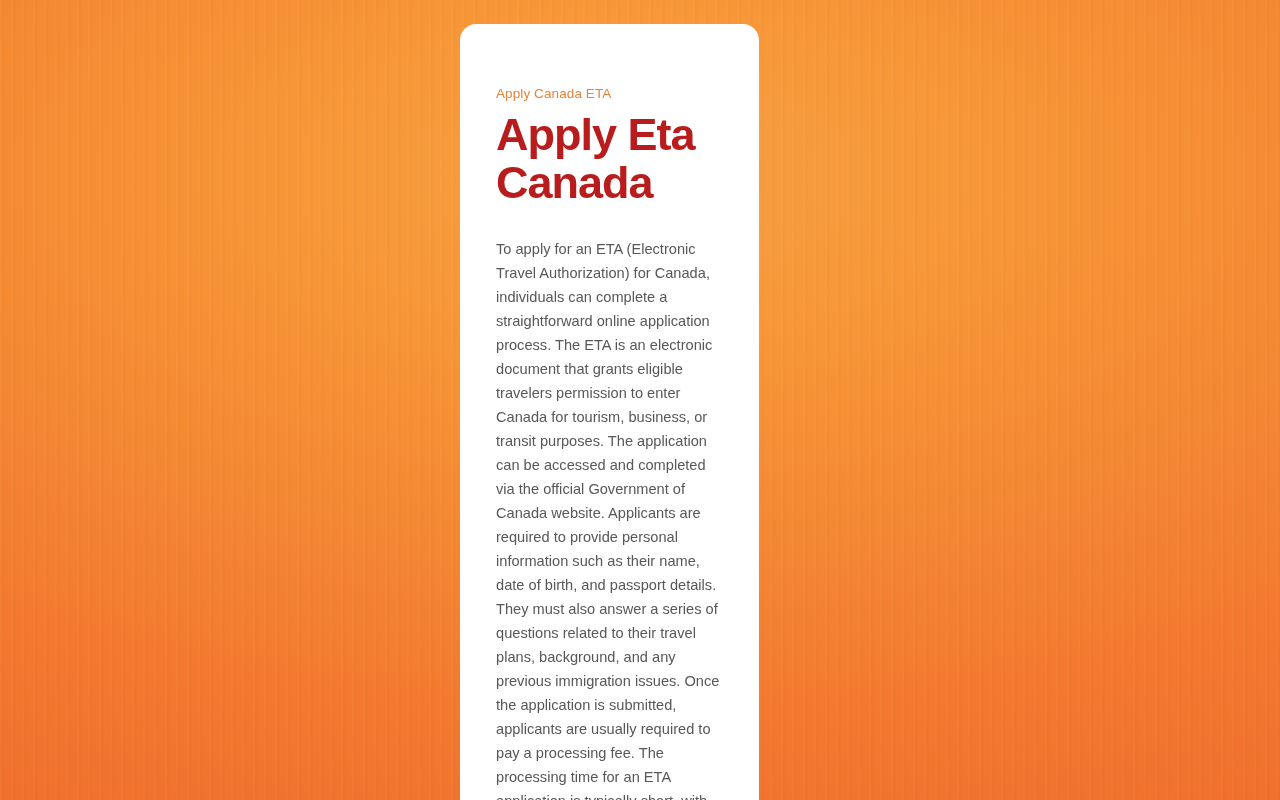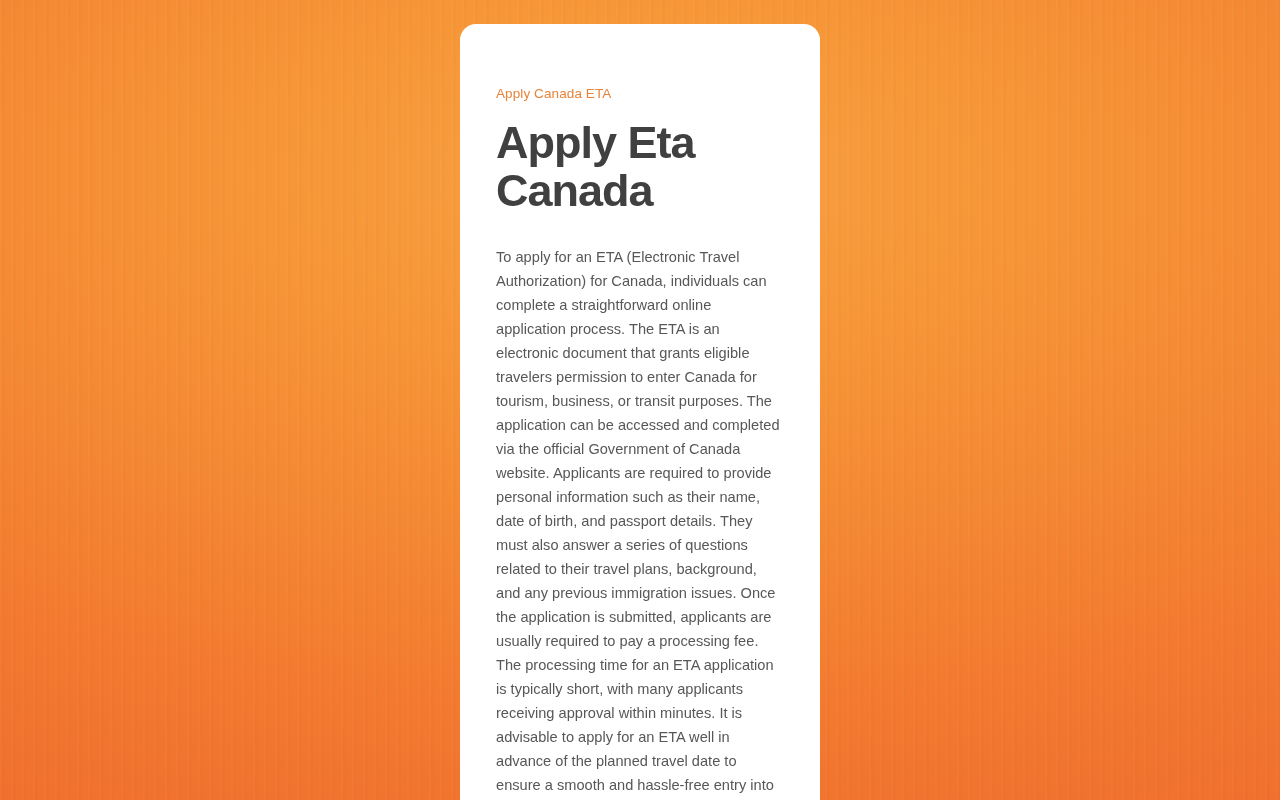--- a/index.html
+++ b/index.html
@@ -37,21 +37,21 @@
       rgba(255,255,255,0.0) 5px,
       rgba(255,255,255,0.0) 11px
     );
     pointer-events: none;
   }
 
   .card {
     position: absolute;
     left: 460px;
     top: 24px;
-    width: 360px;
+    width: 299px;
     height: 776px;
     background: #ffffff;
     border-radius: 16px 16px 0 0;
     overflow: hidden;
   }
 
   .card-inner {
     padding: 60px 36px 0 36px;
   }
 
@@ -59,26 +59,26 @@
     display: inline-block;
     font-size: 13.5px;
     line-height: 18px;
     color: #e8833a;
     letter-spacing: 0.1px;
     text-decoration: none;
     cursor: pointer;
   }
 
   .page-title {
-    margin-top: 16px;
+    margin-top: 8px;
     font-size: 45px;
     line-height: 48px;
     font-weight: 700;
     letter-spacing: -1.0px;
-    color: #404040;
+    color: #b91c1c;
     max-width: 260px;
   }
 
   .body-copy {
     margin-top: 30px;
     font-size: 14.6px;
     line-height: 24px;
     color: #575757;
     letter-spacing: 0.01px;
     text-align: left;

